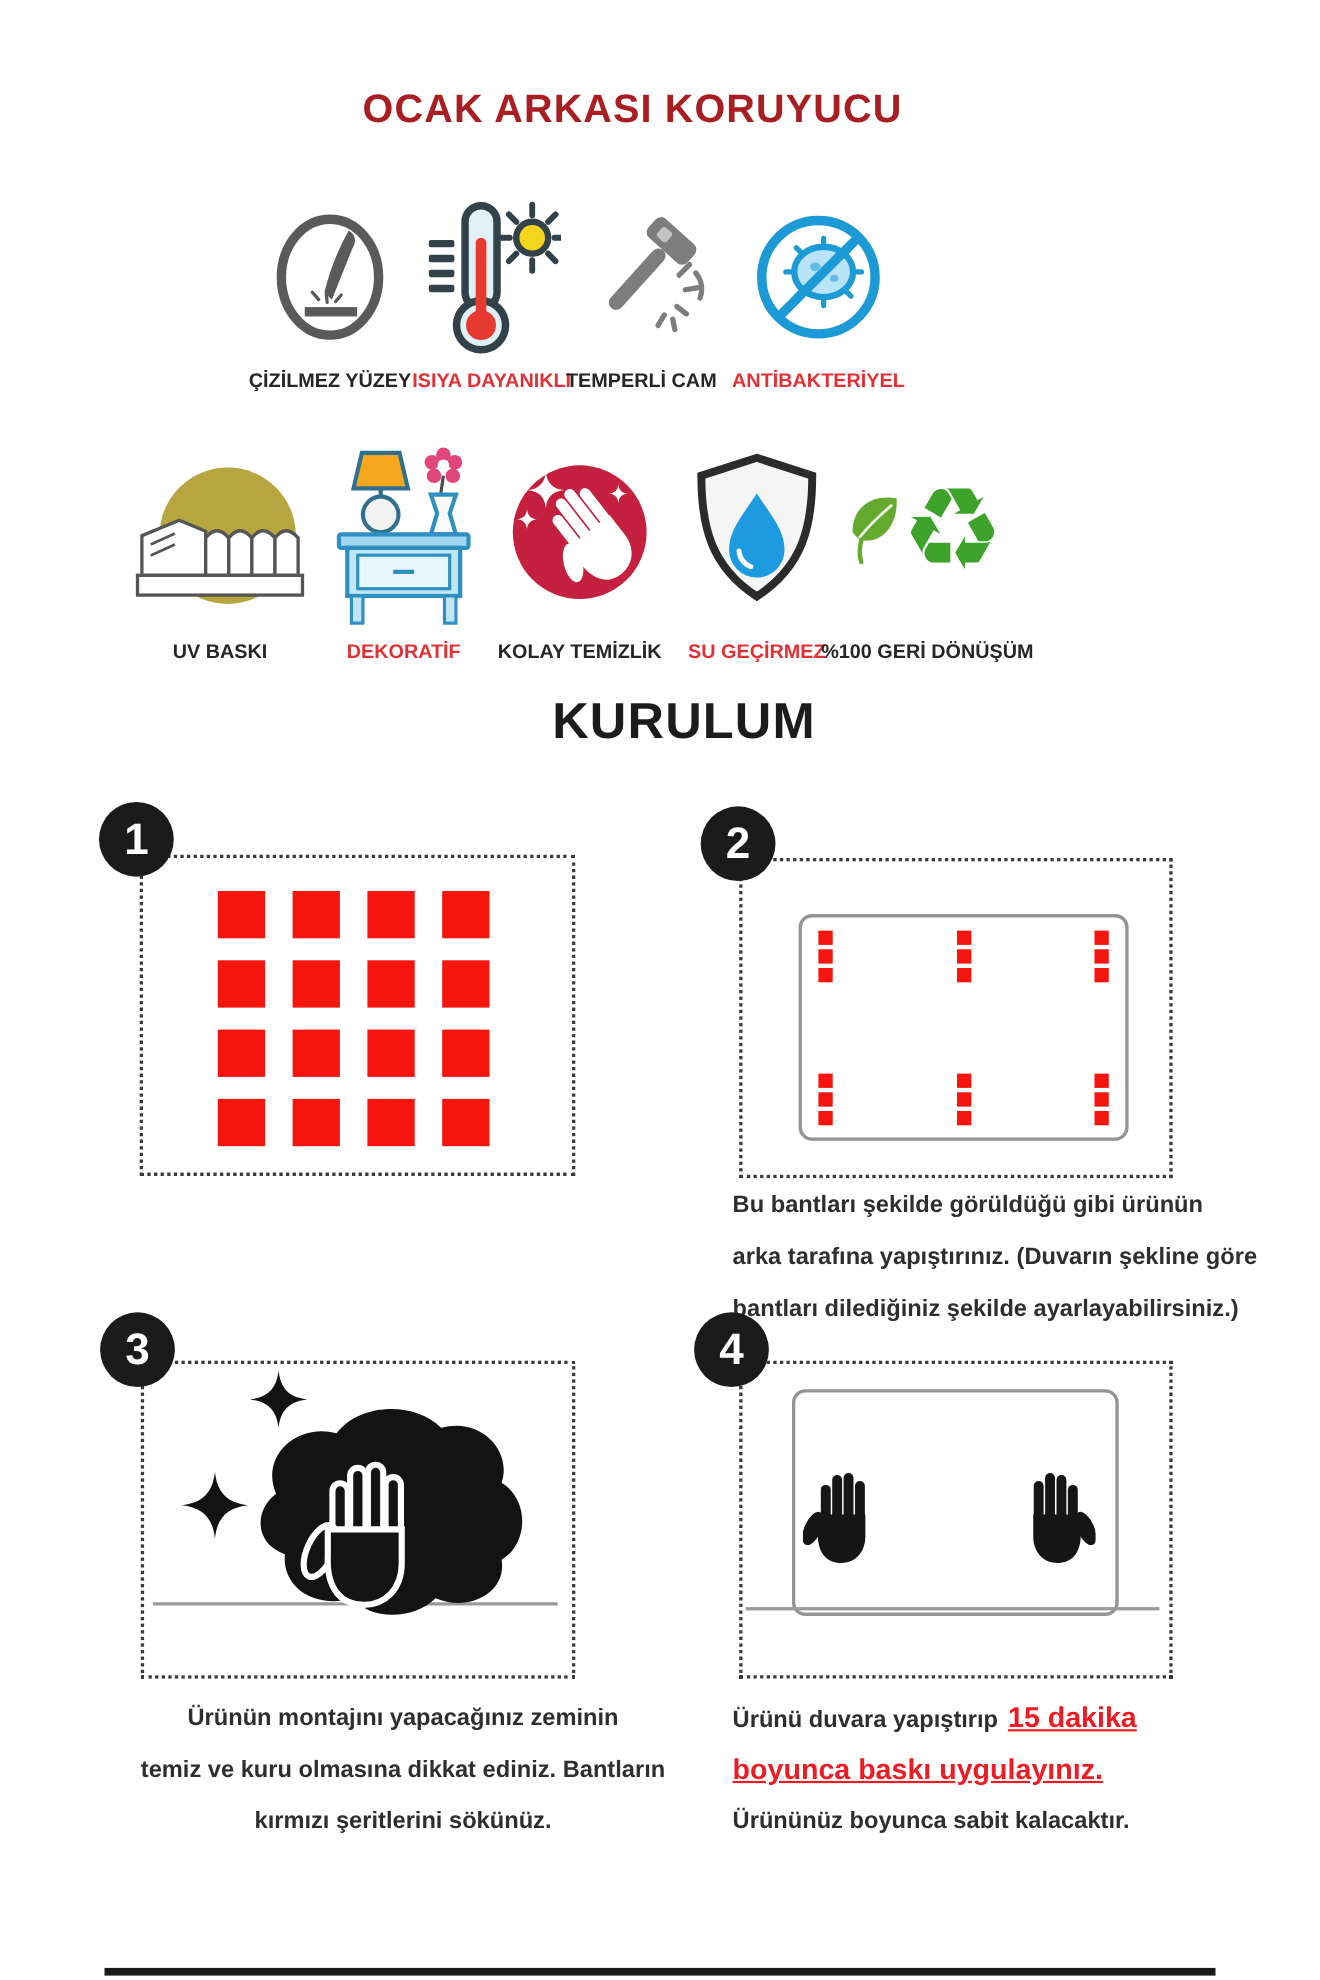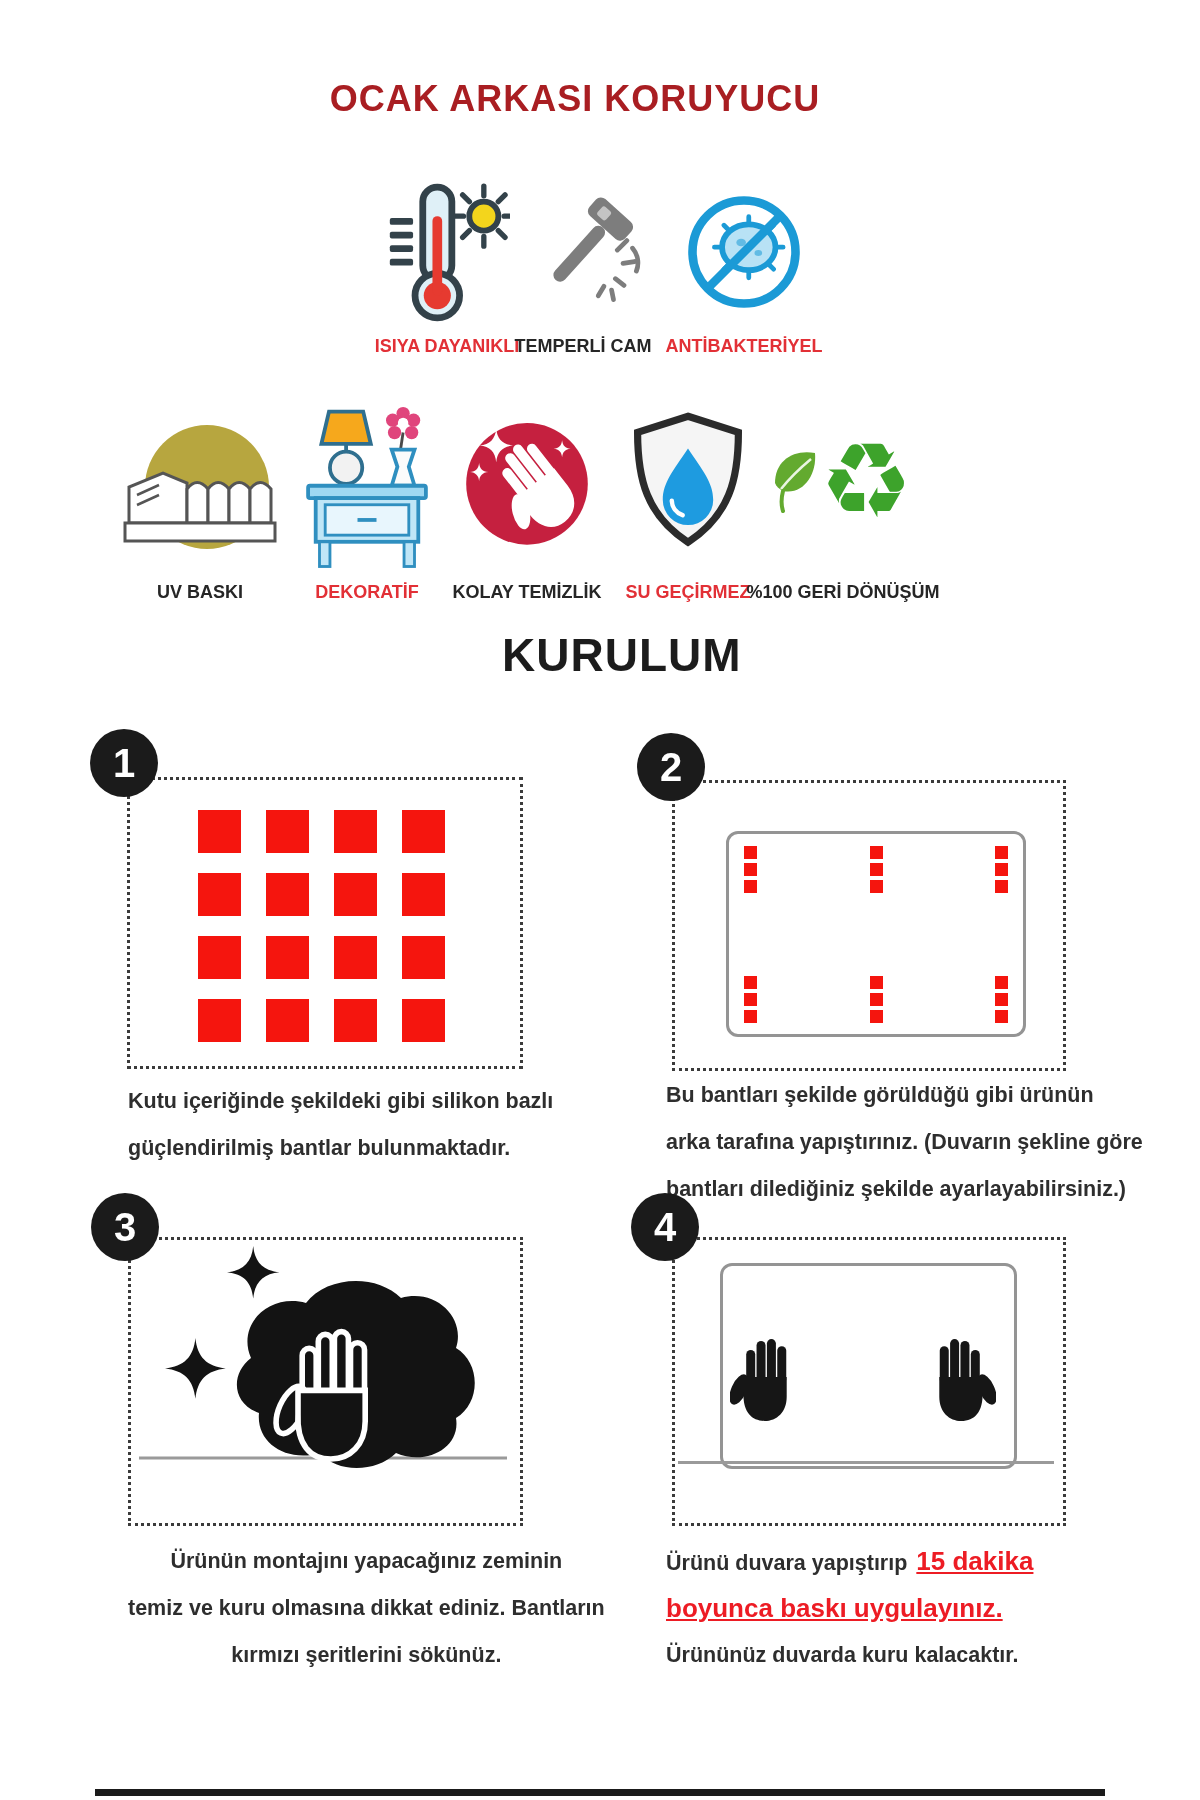--- a/index.html
+++ b/index.html
@@ -81,20 +81,31 @@
 
   .bottom-bar{position:absolute;left:95px;top:1789px;width:1010px;height:7px;background:#1a1a1a;}
 </style>
 </head>
 <body>
 
 <div class="page">
 
   <div class="title">OCAK ARKASI KORUYUCU</div>
 
+  <div class="feature row1 f1">
+    <div class="icon-box">
+      <svg width="102" height="140" viewBox="0 0 120 144">
+        <ellipse cx="60" cy="72" rx="52" ry="62" fill="none" stroke="#5a5a5a" stroke-width="10"></ellipse>
+        <path d="M80 22 C87 26 89 33 84 41 L62 96 L54 88 C61 60 71 38 80 22 Z" fill="#5a5a5a"></path>
+        <rect x="33" y="104" width="56" height="10" fill="#5a5a5a"></rect>
+        <path d="M48 96 L41 88 M66 98 L72 91 M57 99 L56 90" stroke="#5a5a5a" stroke-width="3.5" stroke-linecap="round" fill="none"></path>
+      </svg>
+    </div>
+    <div class="feature-label">ÇİZİLMEZ YÜZEY</div>
+  </div>
 
   <div class="feature row1 f2">
     <div class="icon-box">
       <svg width="126" height="142" viewBox="0 0 130 146">
         <rect x="6" y="38" width="24" height="7" rx="2" fill="#33424a"></rect>
         <rect x="6" y="52" width="24" height="7" rx="2" fill="#33424a"></rect>
         <rect x="6" y="66" width="24" height="7" rx="2" fill="#33424a"></rect>
         <rect x="6" y="80" width="24" height="7" rx="2" fill="#33424a"></rect>
         <circle cx="103" cy="36" r="15" fill="#f3d51c" stroke="#33424a" stroke-width="6"></circle>
         <path d="M124 36 L134 36 M117.9 21.1 L124.9 14.1 M103 15 L103 5 M88.1 21.1 L81.1 14.1 M82 36 L72 36 M88.1 50.9 L81.1 57.9 M103 57 L103 67 M117.9 50.9 L124.9 57.9" stroke="#33424a" stroke-width="5.5" stroke-linecap="round"></path>
@@ -328,39 +339,35 @@
         <rect x="18" y="16" width="10" height="38" rx="5"></rect>
         <rect x="29.5" y="6" width="10" height="48" rx="5"></rect>
         <rect x="41" y="4" width="10" height="50" rx="5"></rect>
         <rect x="52.5" y="12" width="10" height="42" rx="5"></rect>
         <ellipse cx="10" cy="60" rx="8.5" ry="18" transform="rotate(24 10 60)"></ellipse>
         <path d="M15 46 H63 V68 C63 85 52 95 38.5 95 C24 95 14 85 15 63 Z"></path>
       </g>
     </svg>
   </div>
 
-  <div class="caption cap1">
-    <div class="cap-line">Kutu içeriğinde şekildeki gibi silikon bazlı</div>
-    <div class="cap-line">güçlendirilmiş bantlar bulunmaktadır.</div>
-  </div>
 
   <div class="caption cap2">
     <div class="cap-line">Bu bantları şekilde görüldüğü gibi ürünün</div>
     <div class="cap-line">arka tarafına yapıştırınız. (Duvarın şekline göre</div>
     <div class="cap-line">bantları dilediğiniz şekilde ayarlayabilirsiniz.)</div>
   </div>
 
   <div class="caption cap3">
     <div class="cap-line">Ürünün montajını yapacağınız zeminin</div>
     <div class="cap-line">temiz ve kuru olmasına dikkat ediniz. Bantların</div>
     <div class="cap-line">kırmızı şeritlerini sökünüz.</div>
   </div>
 
   <div class="caption cap4">
     <div class="cap-line">
       <span class="black-part">Ürünü duvara yapıştırıp</span><span class="red-big">15 dakika</span>
     </div>
     <div class="cap-line red-big">boyunca baskı uygulayınız.</div>
-    <div class="cap-line">Ürününüz duvarda kuru kalacaktır.</div>
+    <div class="cap-line">Ürününüz boyunca sabit kalacaktır.</div>
   </div>
 
   <div class="bottom-bar"></div>
 </div>
 
 </body></html>

